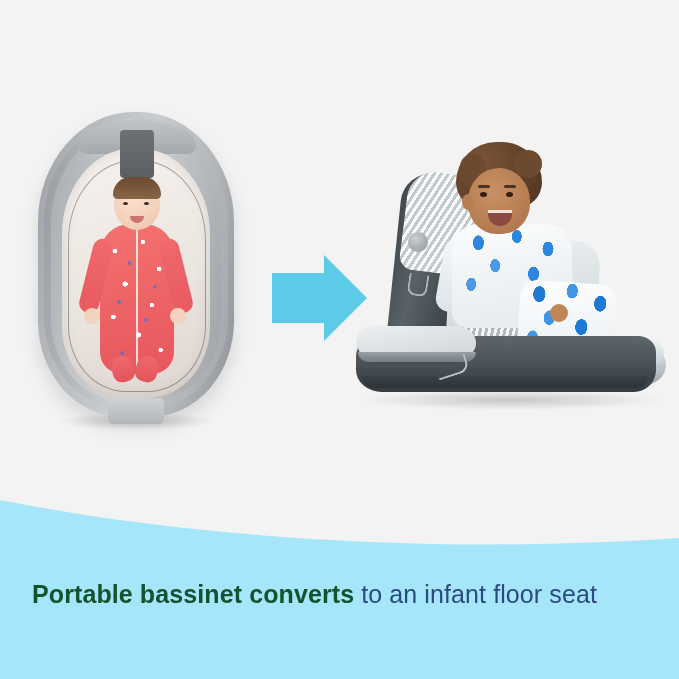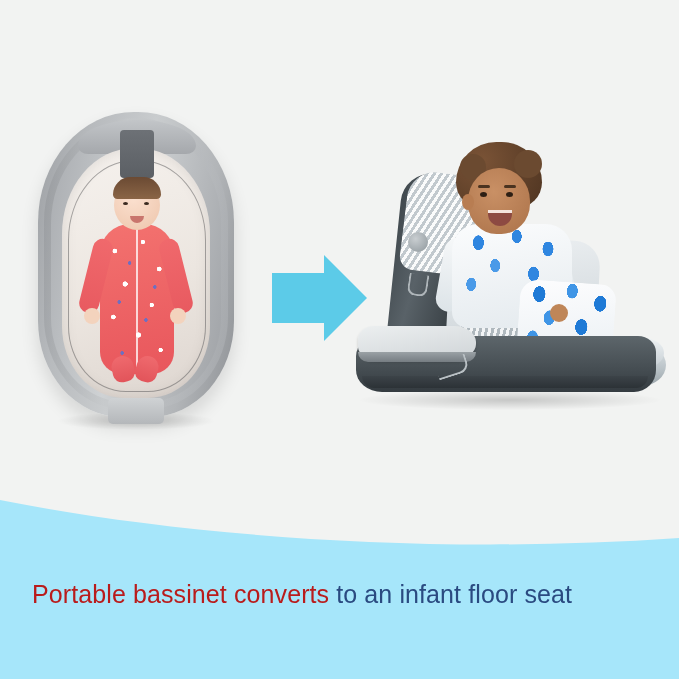--- a/index.html
+++ b/index.html
@@ -265,21 +265,21 @@
     background:#bf8658;
   }
 
   
   .banner{position:absolute;left:0;top:486px;width:679px;height:193px;}
   .caption{
     position:absolute;left:32px;top:578px;width:620px;
     font-size:25px;line-height:33px;color:#2a4a80;font-weight:400;
     letter-spacing:.1px;
   }
-  .caption .strong{font-weight:400;color:#b91c1c;}
+  .caption .strong{font-weight:700;color:#14532d;}
 </style>
 </head>
 <body>
 
 <div class="stage">
 
   <div class="bassinet">
     <div class="bsn-shadow"></div>
     <div class="bsn-shell"></div>
     <div class="bsn-rim"></div>

